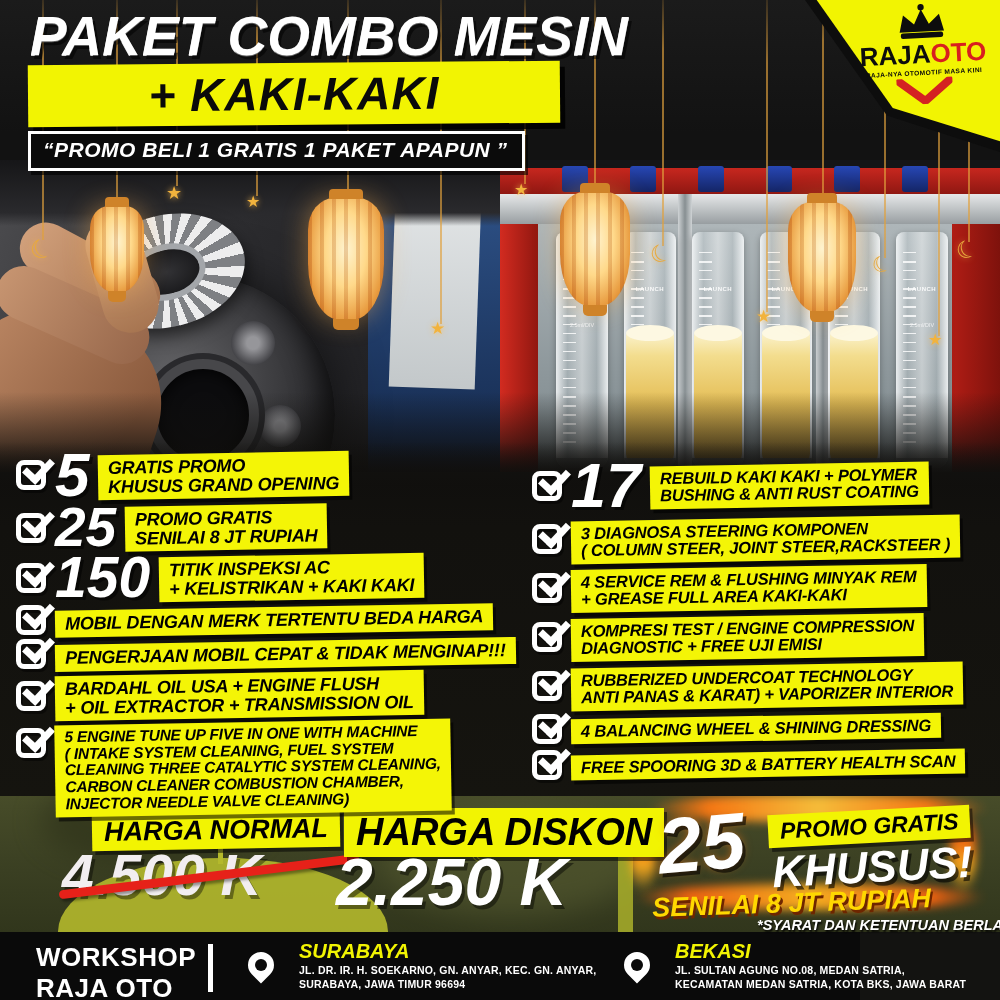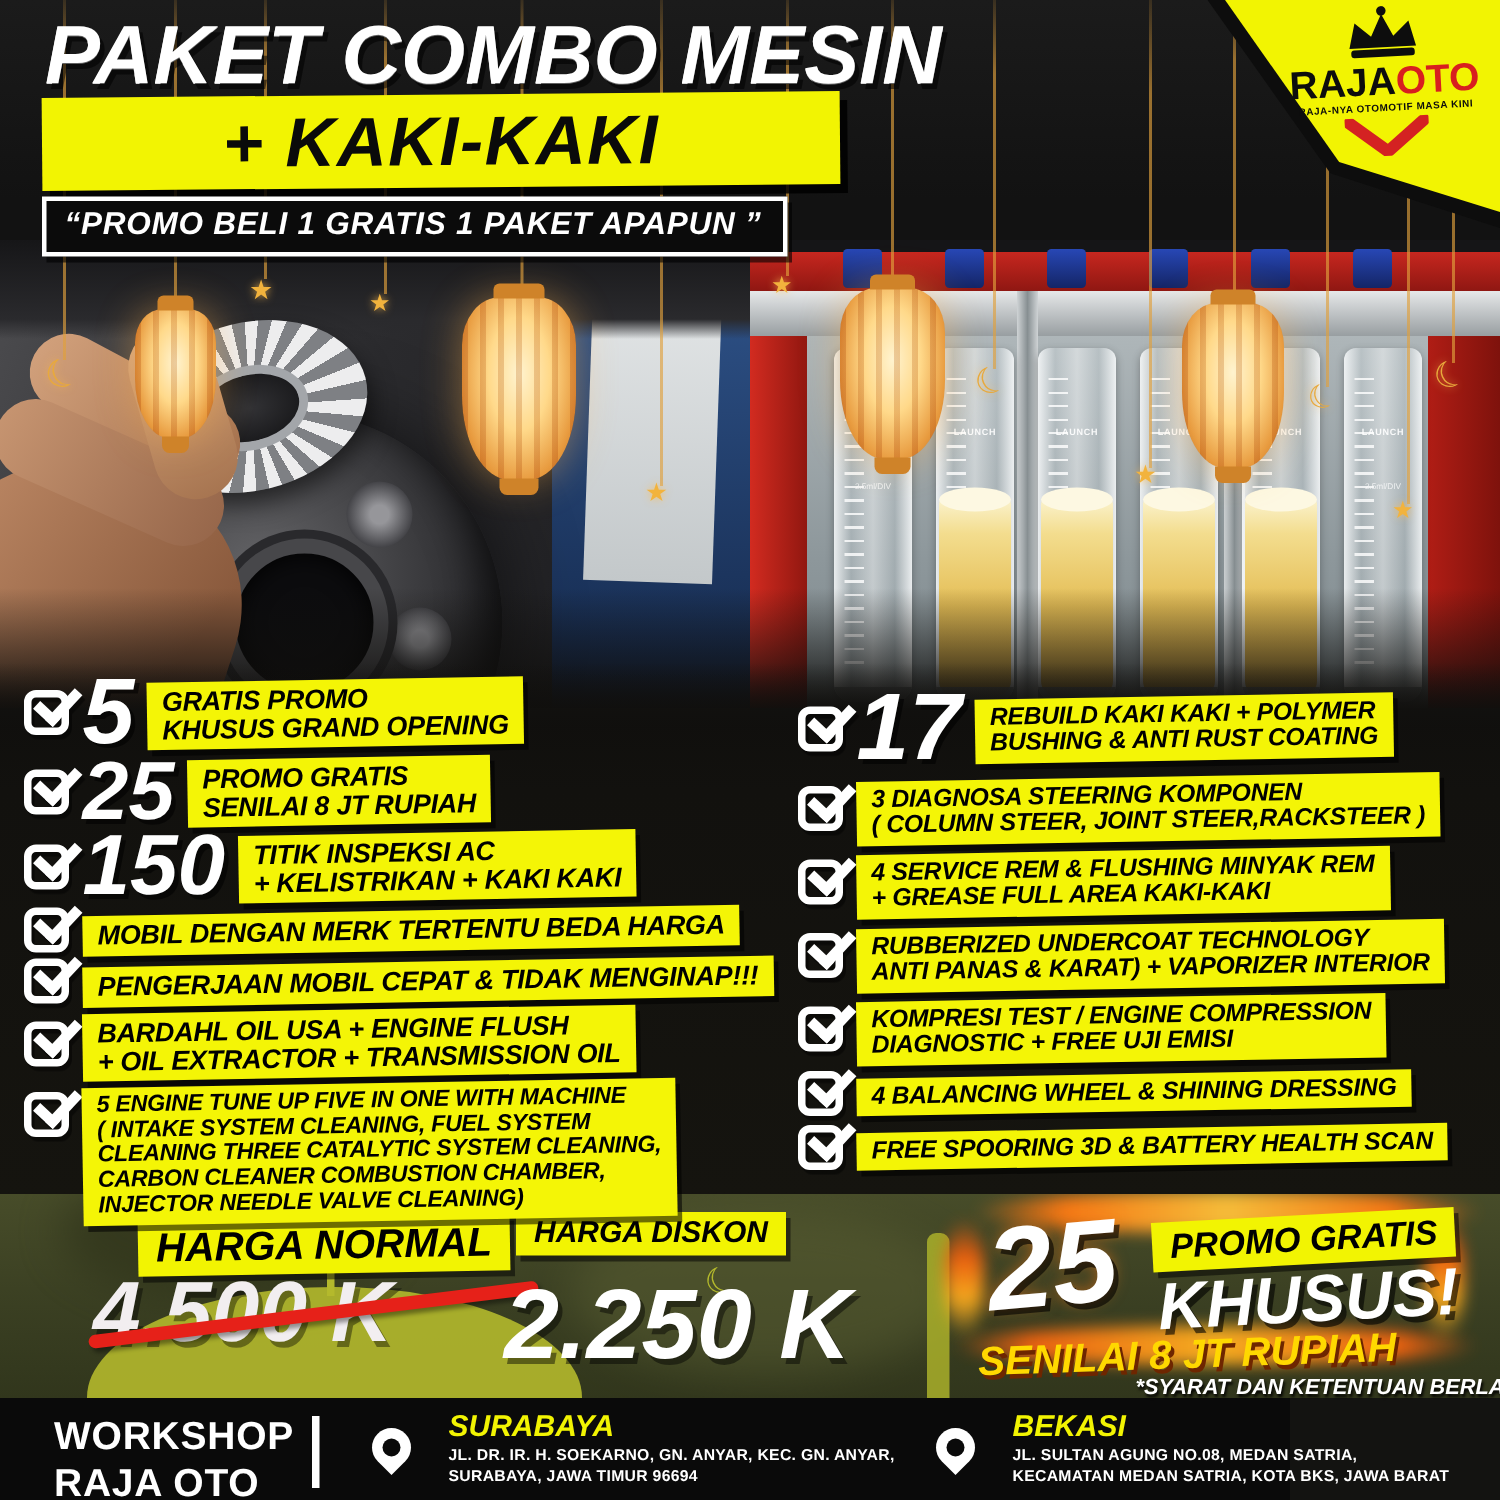--- a/index.html
+++ b/index.html
@@ -137,21 +137,21 @@
   .fl2{left:635px;top:88px;width:350px;height:26px;background:linear-gradient(90deg,transparent,#f56410 15%,#ffb321 50%,#f56410 85%,transparent);}
   .fl3{left:630px;top:16px;width:26px;height:80px;background:linear-gradient(180deg,transparent,#f2600e,#ffae1e,transparent);}
   .fl4{left:950px;top:12px;width:26px;height:86px;background:linear-gradient(180deg,transparent,#f2600e,#ffae1e,transparent);}
   .plabel{background:#f2f402;color:#000;font-style:italic;font-weight:900;display:inline-block;
     padding:3px 12px;box-shadow:3px 4px 0 rgba(0,0,0,.5);}
   .normal-label{position:absolute;left:92px;top:16px;font-size:27px;transform:rotate(-1deg);}
   .normal-price{position:absolute;left:62px;top:46px;color:#f2eef0;font-style:italic;font-weight:900;font-size:57px;
     text-shadow:3px 4px 0 rgba(0,0,0,.4);}
   .strike{position:absolute;left:58px;top:76px;width:302px;height:9px;background:#e62119;border-radius:5px;
     transform:rotate(-7deg);box-shadow:2px 3px 3px rgba(0,0,0,.4);}
-  .disc-label{position:absolute;left:344px;top:12px;font-size:20px;}
+  .disc-label{position:absolute;left:344px;top:12px;font-size:38px;}
   .disc-price{position:absolute;left:336px;top:48px;color:#fff;font-style:italic;font-weight:900;font-size:66px;
     text-shadow:3px 4px 0 rgba(0,0,0,.45);}
   .promo25{position:absolute;left:658px;top:2px;color:#fff;font-style:italic;font-weight:900;font-size:78px;
     transform:rotate(-5deg);text-shadow:3px 4px 0 rgba(0,0,0,.6),0 0 10px rgba(255,120,20,.5);}
   .promo-label{position:absolute;left:768px;top:14px;font-size:23px;transform:rotate(-3deg);}
   .promo-khusus{position:absolute;left:772px;top:46px;color:#fff;font-style:italic;font-weight:900;font-size:44px;
     transform:rotate(-3deg);text-shadow:3px 4px 0 rgba(0,0,0,.6);}
   .promo-value{position:absolute;left:652px;top:92px;color:#ffd800;font-style:italic;font-weight:900;font-size:27px;
     transform:rotate(-2deg);text-shadow:2px 3px 0 #6e2600;white-space:nowrap;}
 
@@ -387,29 +387,29 @@
     <div class="citem">
       <span class="check"></span>
       <div class="ybox">
         <span class="yline">4 SERVICE REM &amp; FLUSHING MINYAK REM</span>
         <span class="yline">+ GREASE FULL AREA KAKI-KAKI</span>
       </div>
     </div>
     <div class="citem">
       <span class="check"></span>
       <div class="ybox">
+        <span class="yline">KOMPRESI TEST / ENGINE COMPRESSION</span>
+        <span class="yline">DIAGNOSTIC + FREE UJI EMISI</span>
+      </div>
+    </div>
+    <div class="citem">
+      <span class="check"></span>
+      <div class="ybox">
         <span class="yline">RUBBERIZED UNDERCOAT TECHNOLOGY</span>
         <span class="yline">ANTI PANAS &amp; KARAT) + VAPORIZER INTERIOR</span>
-      </div>
-    </div>
-    <div class="citem">
-      <span class="check"></span>
-      <div class="ybox">
-        <span class="yline">KOMPRESI TEST / ENGINE COMPRESSION</span>
-        <span class="yline">DIAGNOSTIC + FREE UJI EMISI</span>
       </div>
     </div>
     <div class="citem">
       <span class="check"></span>
       <div class="ybox">
         <span class="yline">4 BALANCING WHEEL &amp; SHINING DRESSING</span>
       </div>
     </div>
     <div class="citem">
       <span class="check"></span>

